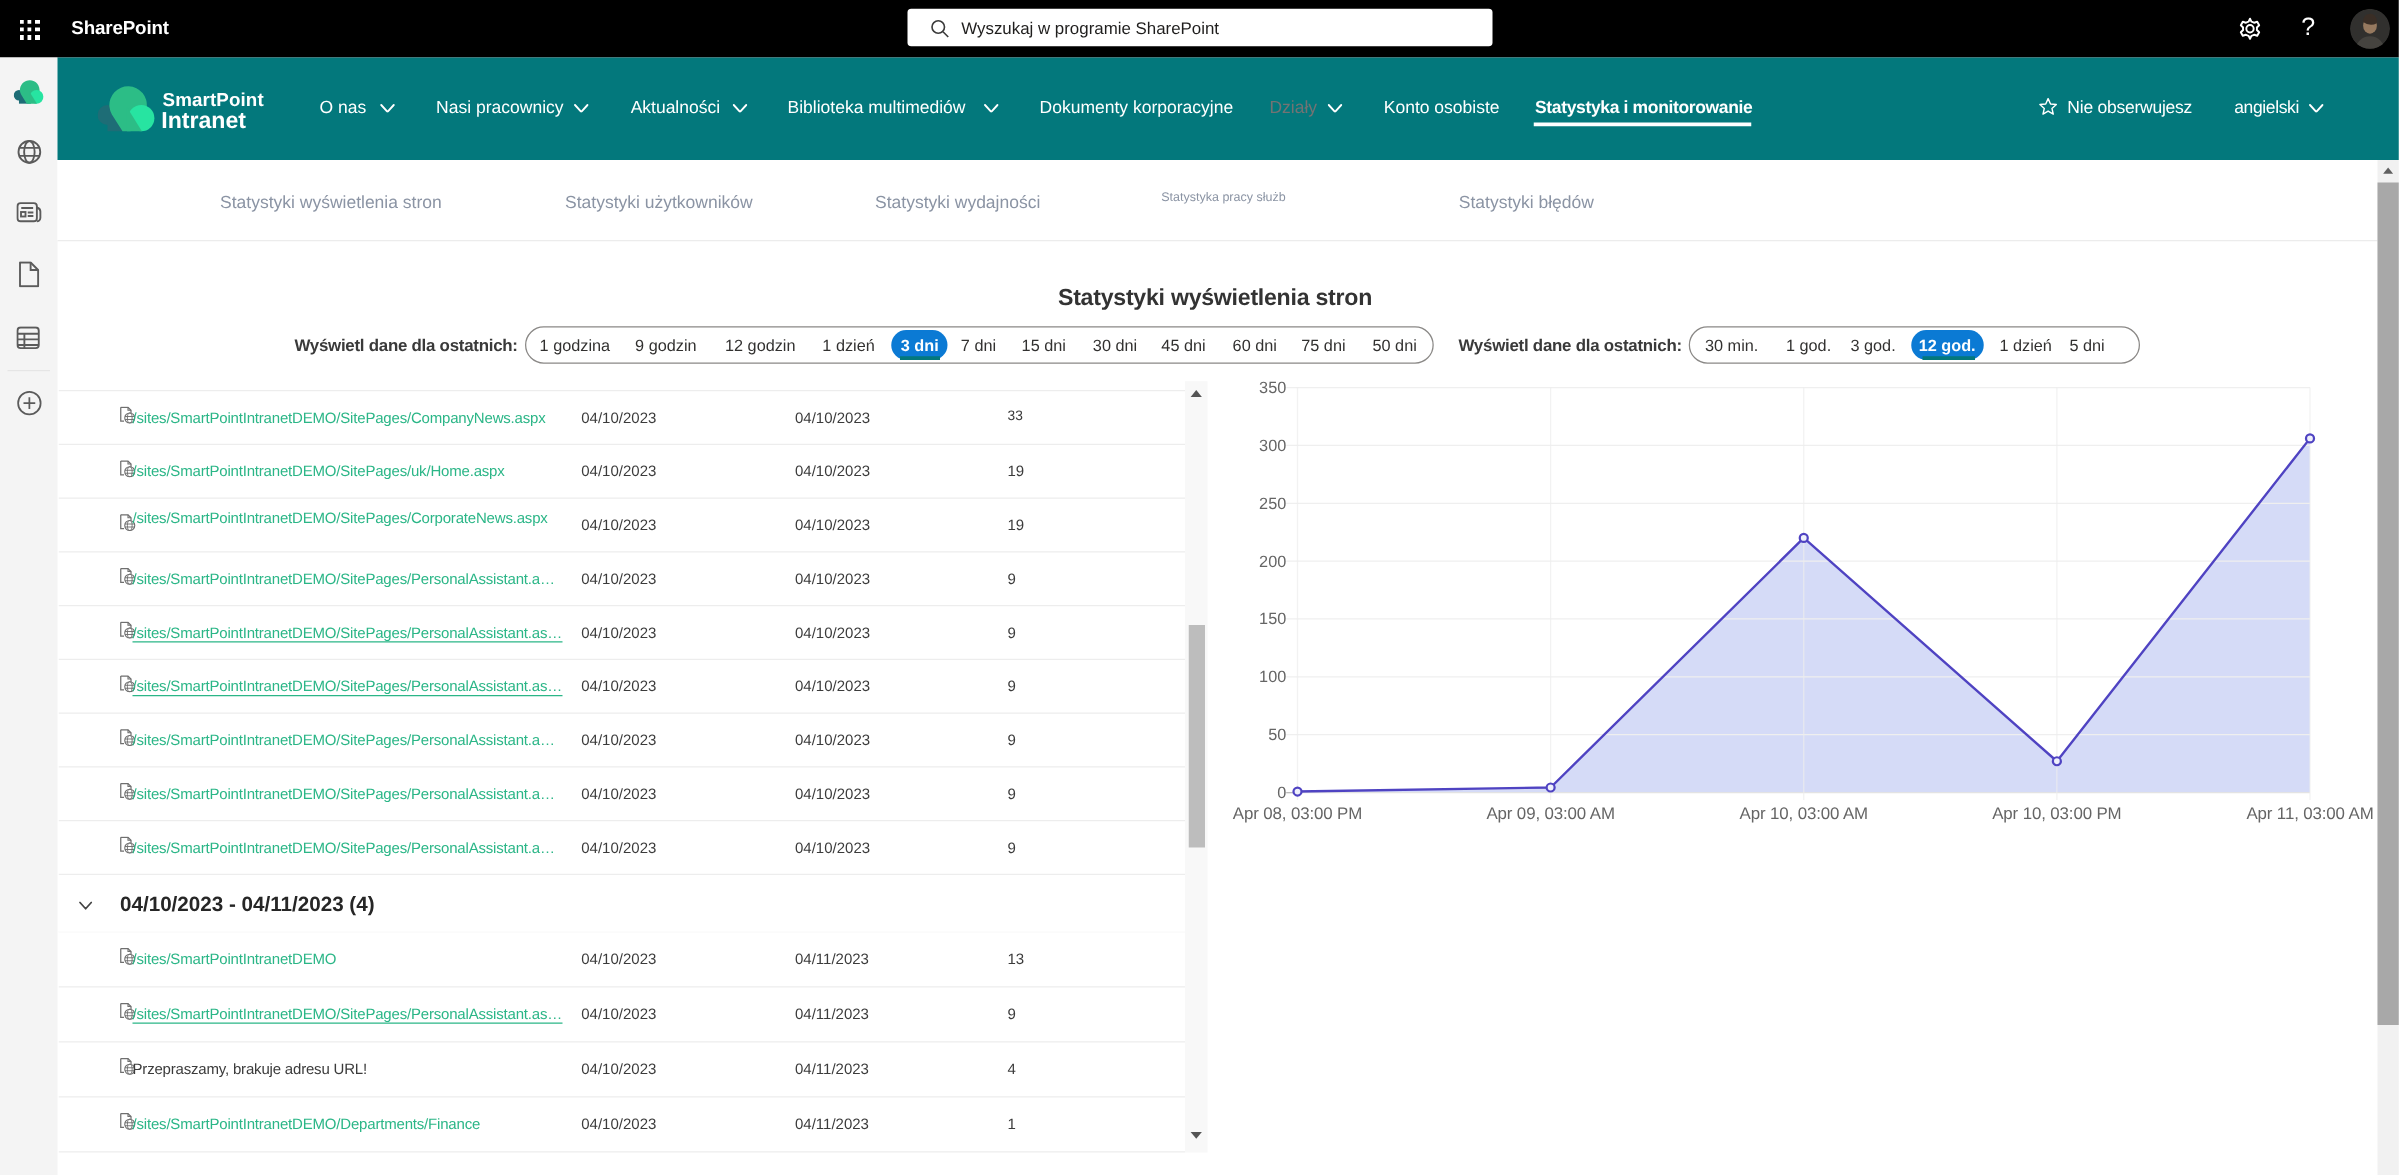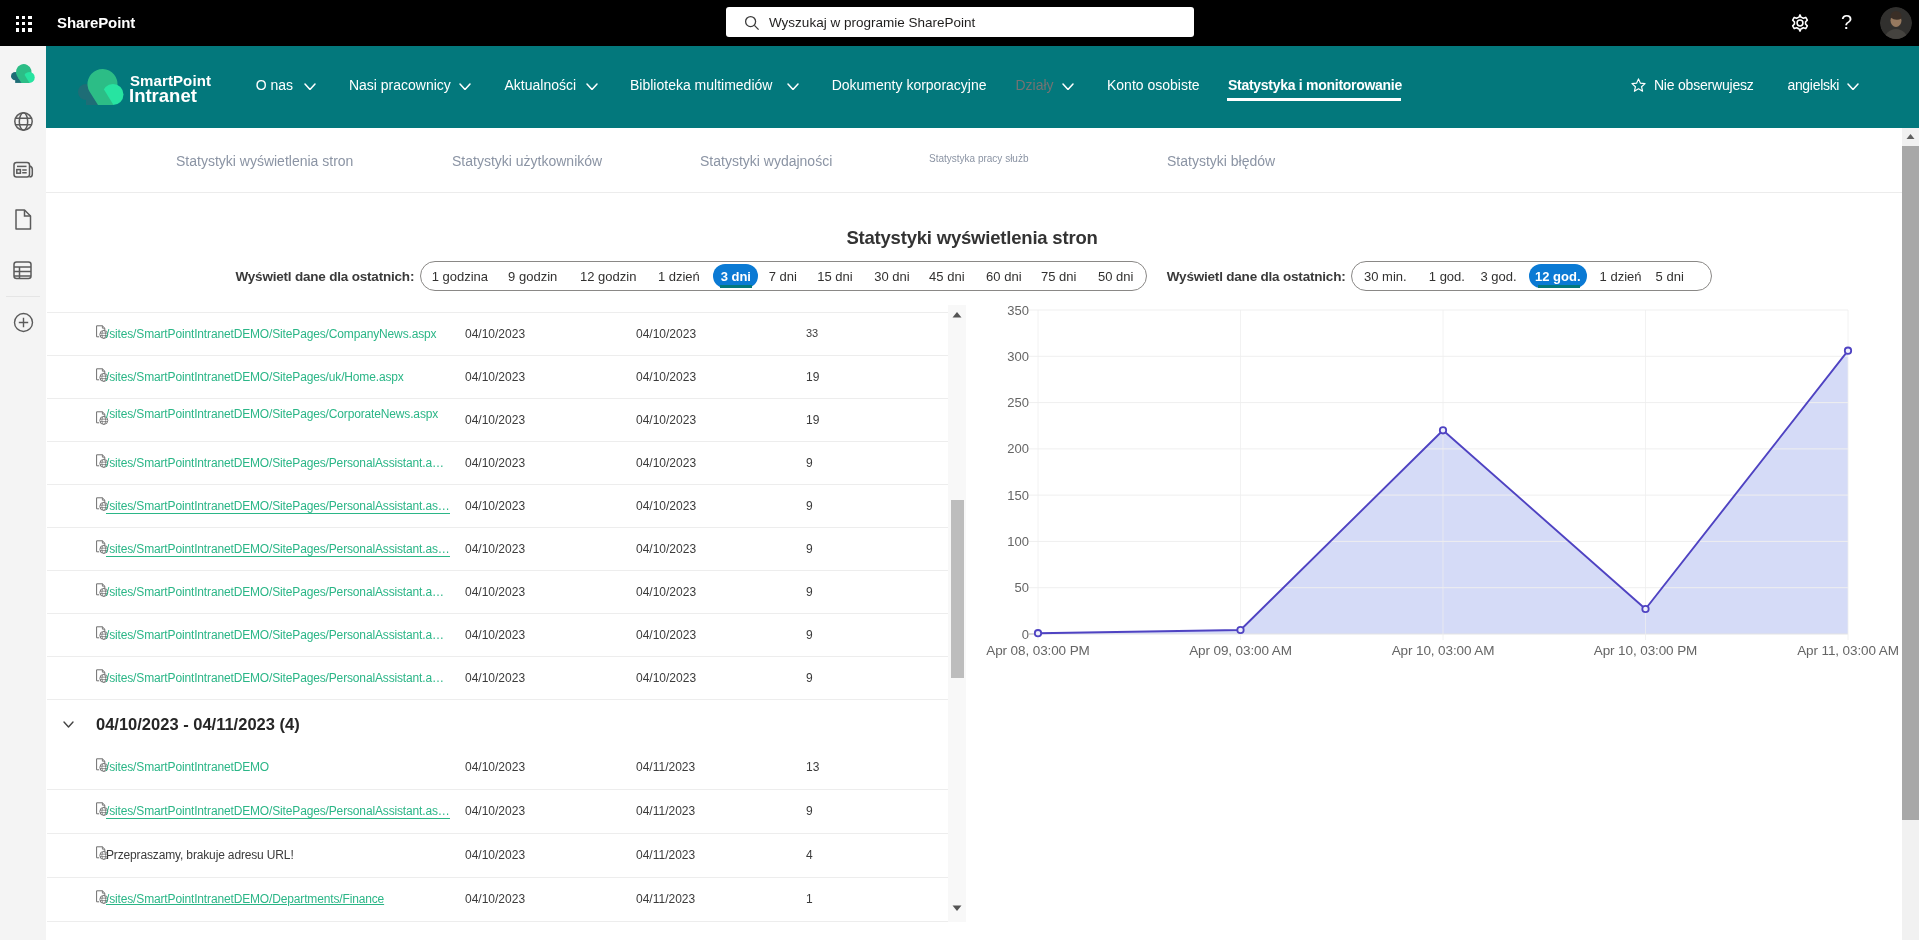--- a/index.html
+++ b/index.html
@@ -340,21 +340,21 @@
 <div class="abs" style="left:47px;top:877px;width:901px;height:1px;background:#ededed"></div>
 <svg style="position:absolute;left:95px;top:889.5px" width="14" height="14" viewBox="0 0 14 14">
 <path d="M1.6 0.8 H7.4 L9.8 3.2 V5.6" fill="none" stroke="#6f6f6f" stroke-width="1"></path>
 <path d="M1.6 0.8 V11.8 H4.2" fill="none" stroke="#6f6f6f" stroke-width="1"></path>
 <path d="M7.4 0.8 V3.2 H9.8" fill="none" stroke="#6f6f6f" stroke-width="0.9"></path>
 <circle cx="8.8" cy="9.4" r="4" fill="#ffffff" stroke="none"></circle>
 <circle cx="8.8" cy="9.4" r="4" fill="none" stroke="#6f6f6f" stroke-width="0.9"></circle>
 <ellipse cx="8.8" cy="9.4" rx="1.9" ry="4" fill="none" stroke="#6f6f6f" stroke-width="0.75"></ellipse>
 <path d="M5 8.2 H12.6 M5 10.6 H12.6" stroke="#6f6f6f" stroke-width="0.75" fill="none"></path>
 </svg>
-<div class="abs" style="left:106px;top:891.5px;color:#2bb687;font-size:12px;letter-spacing:-.15px;text-decoration:underline;">/sites/SmartPointIntranetDEMO/Departments/Finance</div>
+<div class="abs" style="left:106px;top:891.5px;color:#2bb687;font-size:12px;letter-spacing:-.15px;">/sites/SmartPointIntranetDEMO/Departments/Finance</div>
 <div class="abs" style="left:465px;top:891.5px;color:#3b3b3b;font-size:12px">04/10/2023</div>
 <div class="abs" style="left:636px;top:891.5px;color:#3b3b3b;font-size:12px">04/11/2023</div>
 <div class="abs" style="left:806px;top:891.5px;color:#3b3b3b;font-size:12px">1</div>
 <div class="abs" style="left:47px;top:921px;width:901px;height:1px;background:#ededed"></div>
 <div class="abs" style="left:47px;top:745px;width:901px;height:1px;background:#fff"></div>
 <div class="abs" style="left:948px;top:305px;width:18px;height:617px;background:#f8f8f8"></div>
 <svg class="abs" style="left:948px;top:308px" width="18" height="14" viewBox="0 0 18 14">
     <path d="M9 4 L13.5 9.5 H4.5 Z" fill="#555"></path>
   </svg>
 <svg class="abs" style="left:948px;top:901px" width="18" height="14" viewBox="0 0 18 14">

